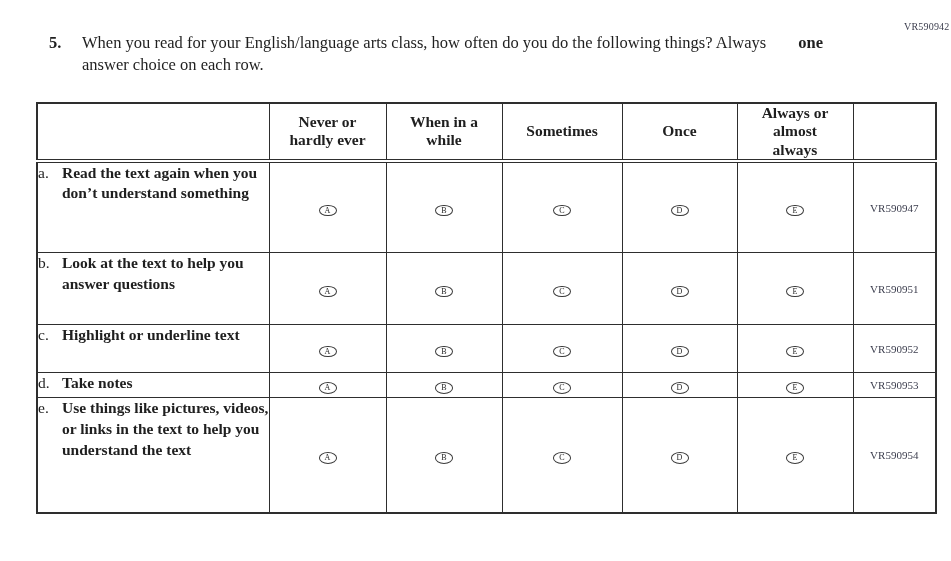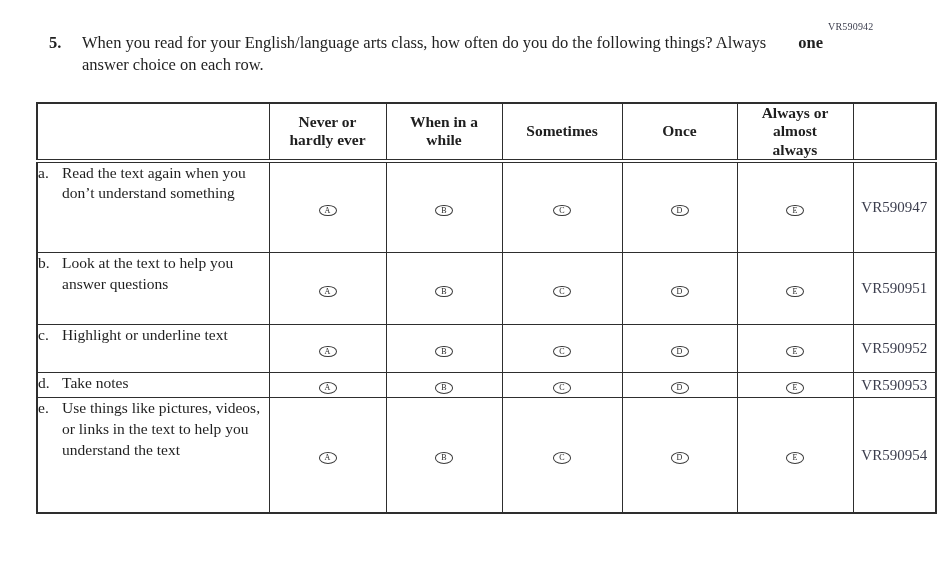--- a/index.html
+++ b/index.html
@@ -8,21 +8,21 @@
     width: 951px; height: 561px;
     background: #ffffff;
     font-family: "Liberation Serif", "DejaVu Serif", serif;
     color: #1f1f1f;
     position: relative;
     overflow: hidden;
   }
 
   .form-code {
     position: absolute;
-    left: 828px; top: 21px;
+    left: 904px; top: 21px;
     font-size: 10px;
     color: #3c3e4e;
     letter-spacing: 0.2px;
   }
 
   .question {
     position: absolute;
     left: 49px; top: 32px;
     display: flex;
     font-size: 16.5px;
@@ -56,38 +56,38 @@
   .head-label { display: inline-block; max-width: 92px; }
 
   .label-cell {
     vertical-align: top;
     font-size: 15.5px;
     line-height: 1.33;
     padding: 2px 4px 2px 7px;
   }
   .row-label { display: flex; }
   .row-letter { flex: none; width: 24px; }
-  .row-text { flex: 1; }
+  .row-text { flex: 1; font-weight: bold; }
 
   .bubble-cell { text-align: center; vertical-align: middle; }
   .bubble {
     display: inline-block;
     width: 18px; height: 11.5px;
     border: 1px solid #3a3a3a;
     border-radius: 50%;
     font-size: 8px;
     line-height: 10.5px;
     text-align: center;
     cursor: pointer;
   }
 
   .code-cell {
     text-align: center;
     vertical-align: middle;
-    font-size: 15px;
+    font-size: 11px;
     color: #3c3e4e;
   }
 
   tr.r-a { height: 92px; }
   tr.r-b { height: 72px; }
   tr.r-c { height: 48px; }
   tr.r-d { height: 25px; }
   tr.r-e { height: 115px; }
 </style>
 </head>

